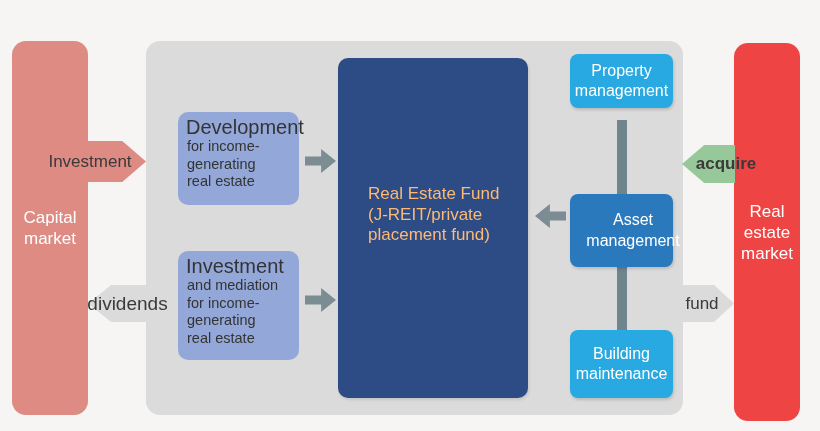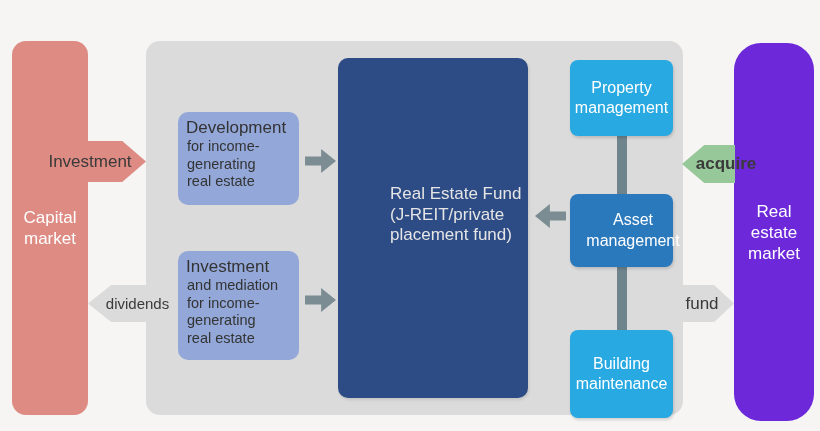--- a/index.html
+++ b/index.html
@@ -21,23 +21,22 @@
     display: flex;
     align-items: center;
     justify-content: center;
     z-index: 1;
   }
   .bar-capital {
     left: 12px; top: 41px; width: 76px; height: 374px;
     background: #dd8b83;
   }
   .bar-market-right {
-    left: 734px; top: 43px; width: 80px; height: 378px;
-    background: #6d28d9;
-    border-radius: 27px;
+    left: 734px; top: 43px; width: 66px; height: 378px;
+    background: #ef4444;
   }
   .bar-label {
     color: #ffffff;
     font-size: 17px;
     line-height: 21px;
     text-align: center;
     white-space: pre-line;
   }
 
   
@@ -54,41 +53,41 @@
     position: absolute;
     left: 338px; top: 58px; width: 190px; height: 340px;
     background: #2d4b84;
     border-radius: 10px;
     z-index: 3;
     display: flex;
     align-items: center;
     box-shadow: 1px 2px 3px rgba(0,0,0,0.10);
   }
   .fund-text {
-    color: #e5e5e5;
+    color: #fdba74;
     font-size: 17px;
     line-height: 20.5px;
-    padding-left: 52px;
+    padding-left: 30px;
     margin-top: -26px;
     white-space: pre-line;
   }
 
   
   .peri-box {
     position: absolute;
     left: 178px; width: 121px;
     background: #93a8d9;
     border-radius: 10px;
     color: #333333;
     padding: 5px 4px 4px 8px;
     z-index: 3;
   }
   .peri-dev { top: 112px; height: 93px; }
   .peri-inv { top: 251px; height: 109px; }
-  .peri-title { font-size: 17px; line-height: 21px; }
+  .peri-title { font-size: 20px; line-height: 21px; }
   .peri-lines {
     font-size: 14.5px;
     line-height: 17.5px;
     margin-left: 1px;
     white-space: pre-line;
   }
 
   
   .mgr-box {
     position: absolute;
@@ -100,23 +99,23 @@
     z-index: 3;
     box-shadow: 1px 2px 3px rgba(0,0,0,0.15);
   }
   .mgr-label {
     color: #ffffff;
     font-size: 16px;
     line-height: 20.5px;
     text-align: center;
     white-space: pre-line;
   }
-  .mgr-property { top: 60px;  height: 76px; background: #29a9e1; }
+  .mgr-property { top: 54px;  height: 54px; background: #29a9e1; }
   .mgr-asset    { top: 194px; height: 73px; background: #2b79bd; padding-left: 23px; }
-  .mgr-building { top: 330px; height: 88px; background: #29a9e1; }
+  .mgr-building { top: 330px; height: 68px; background: #29a9e1; }
 
   
   .connector {
     position: absolute;
     left: 617px; top: 120px; width: 10px; height: 220px;
     background: #6f848c;
     z-index: 2;
   }
 
   
@@ -144,21 +143,21 @@
 
   .flow-label {
     position: absolute;
     z-index: 4;
     color: #3a3a3a;
     font-size: 17px;
     line-height: 20px;
     text-align: center;
   }
   .lbl-investment { left: 40px;  top: 152px; width: 100px; }
-  .lbl-dividends  { left: 95px;  top: 294px; width: 85px; font-size: 15px; }
+  .lbl-dividends  { left: 85px;  top: 294px; width: 85px; font-size: 19px; }
   .lbl-acquire    { left: 694px; top: 154px; width: 64px; font-weight: bold; }
   .lbl-sell       { left: 678px; top: 294px; width: 48px; }
 
   
   .small-arrow {
     position: absolute;
     width: 31px; height: 24px;
     background: #7b8d93;
     z-index: 2;
   }

